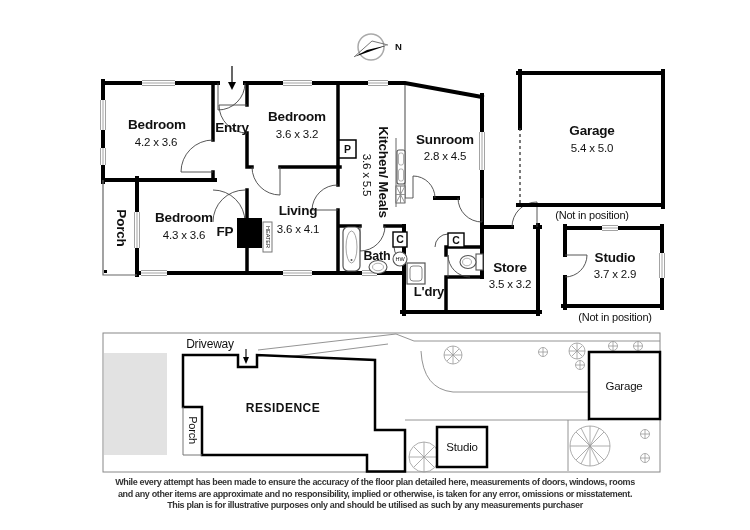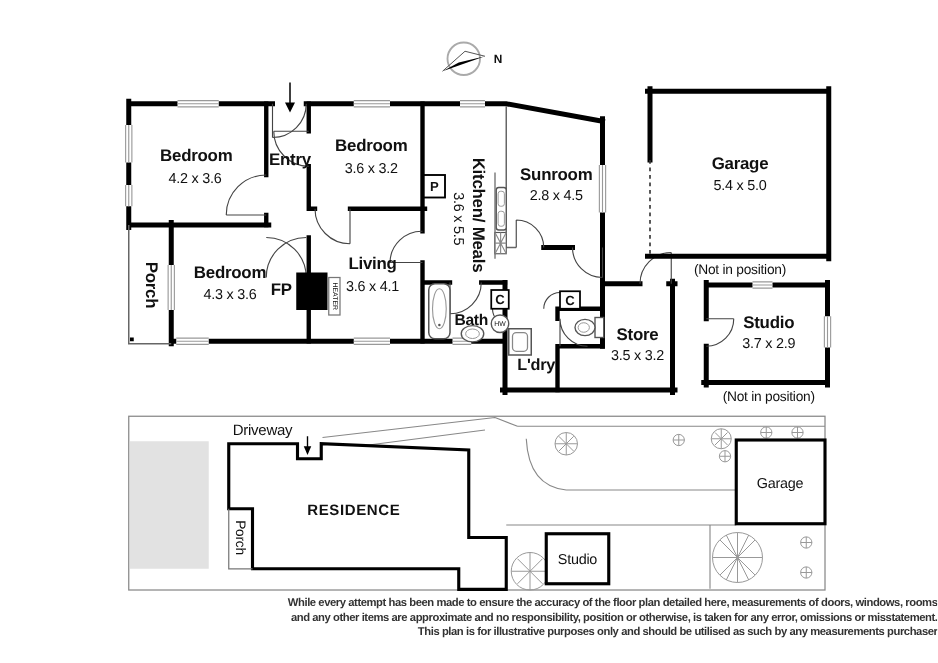--- a/index.html
+++ b/index.html
@@ -7,21 +7,21 @@
   svg{position:absolute;left:0;top:0;}
   svg text{fill:#111;font-family:"Liberation Sans","DejaVu Sans",sans-serif;letter-spacing:-0.2px;}
   .rn{font-size:13.5px;font-weight:600;}
   .rd{font-size:11.5px;font-weight:400;}
   .nt{font-size:11px;font-weight:400;}
   .tiny{font-size:10.5px;font-weight:600;}
   .micro{font-size:5.5px;font-weight:400;letter-spacing:0;}
   .site-lb{font-size:11.5px;font-weight:400;}
   .res-lb{font-size:12px;font-weight:700;letter-spacing:0.5px;}
   .north-lb{font-size:9.5px;font-weight:700;}
-  .disclaimer{position:absolute;left:0;width:750px;top:477px;text-align:right;
+  .disclaimer{position:absolute;left:0;width:750px;top:477px;text-align:center;
     font-size:9px;line-height:11.5px;font-weight:600;color:#333;letter-spacing:-0.35px;
     font-family:"Liberation Sans","DejaVu Sans",sans-serif;}
 </style>
 </head>
 <body>
 
 <div class="page">
 <svg width="750" height="530" viewBox="0 0 750 530">
 
   <g>
@@ -283,16 +283,16 @@
       <text class="res-lb" x="283" y="412">RESIDENCE</text>
       <text class="site-lb" x="189" y="430" transform="rotate(90 189 430)" style="font-size:11px">Porch</text>
       <text class="site-lb" x="462" y="451">Studio</text>
       <text class="site-lb" x="624" y="390">Garage</text>
     </g>
   </g>
 </svg>
 
   <div class="disclaimer">
     <div>While every attempt has been made to ensure the accuracy of the floor plan detailed here, measurements of doors, windows, rooms</div>
-    <div>and any other items are approximate and no responsibility, position or otherwise, is taken for any error, omissions or misstatement.</div>
+    <div>and any other items are approximate and no responsibility, implied or otherwise, is taken for any error, omissions or misstatement.</div>
     <div>This plan is for illustrative purposes only and should be utilised as such by any measurements purchaser</div>
   </div>
 </div>
 
 </body></html>

